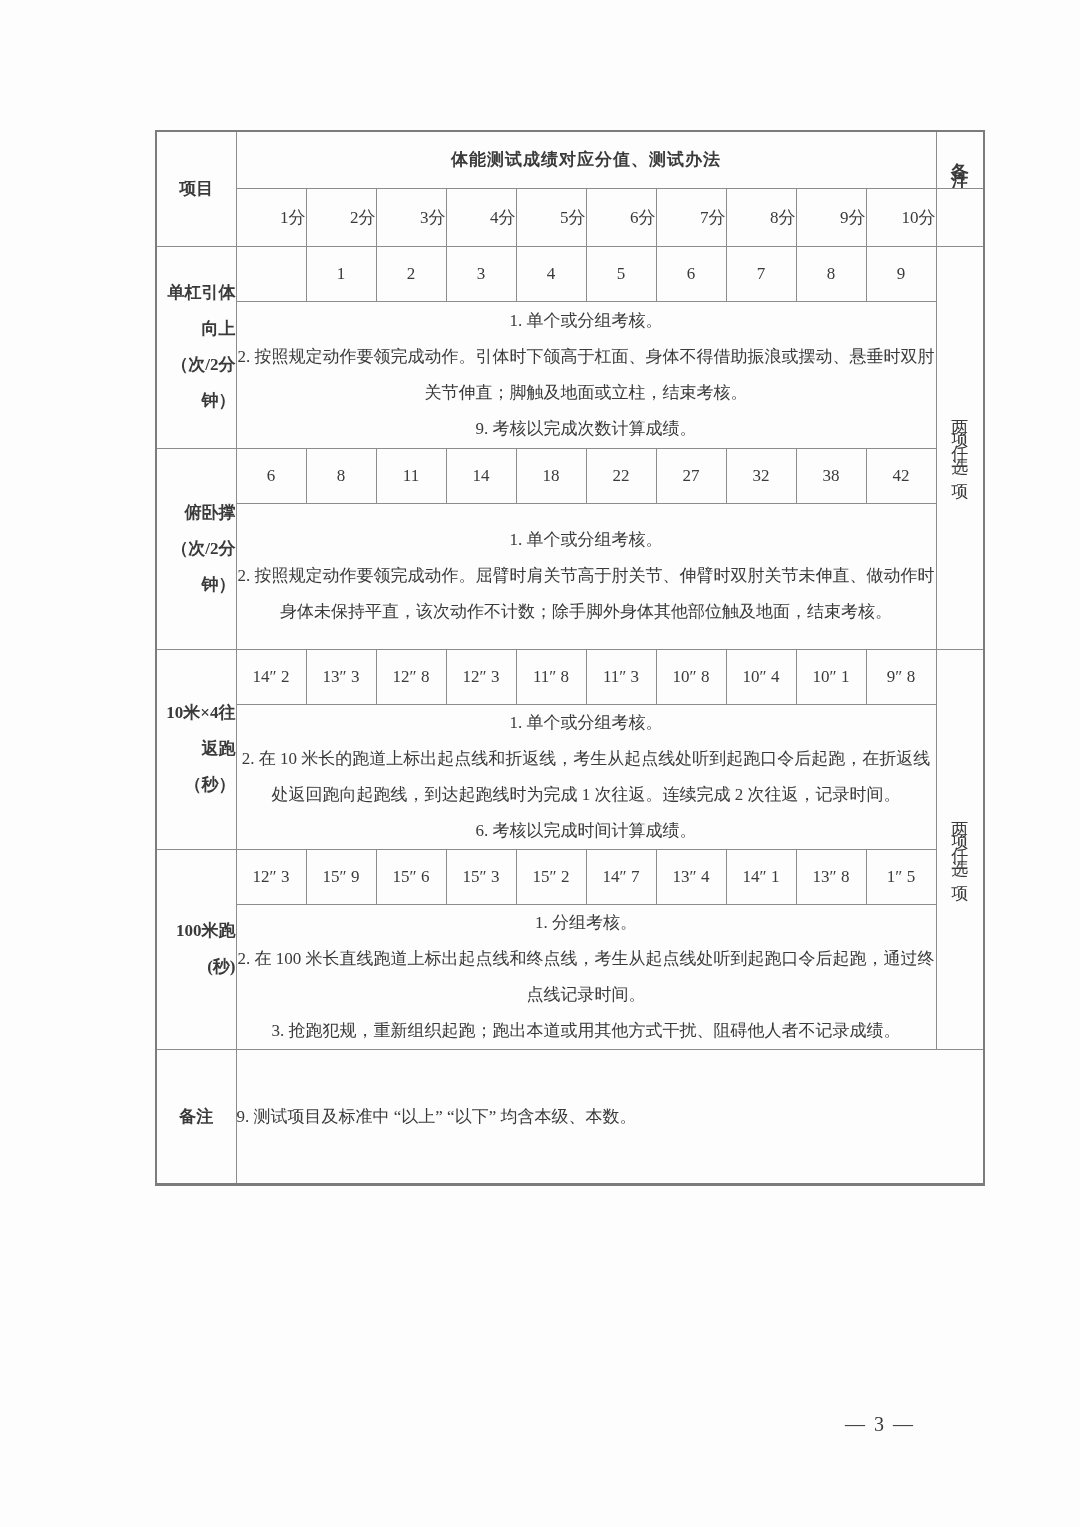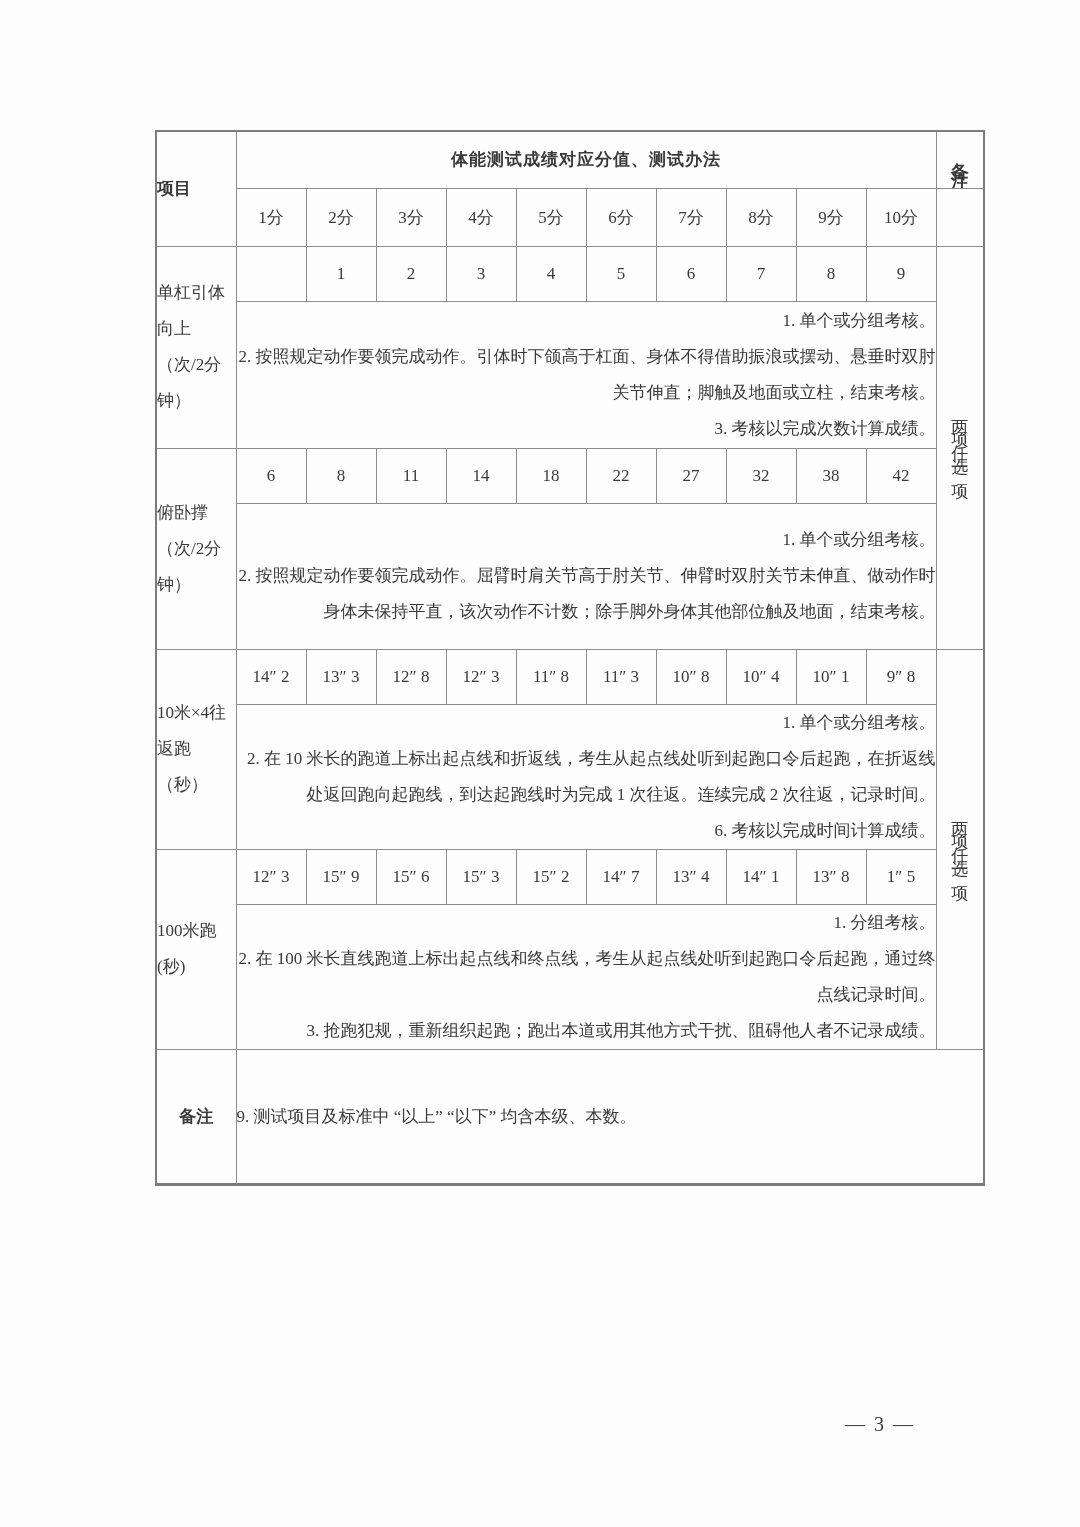--- a/index.html
+++ b/index.html
@@ -25,53 +25,53 @@
   }
   table.doc-table td {
     border: 1px solid #8c8c8c;
     color: #3a3a3a;
     font-size: 17px;
     vertical-align: middle;
     overflow: hidden;
     padding: 0;
   }
   td.project-head {
-    text-align: left;
+    text-align: center;
     font-weight: bold;
     font-size: 18px;
   }
   td.title-cell {
     text-align: center;
     font-weight: bold;
     font-size: 18px;
     letter-spacing: 1px;
   }
   td.score-head {
-    text-align: center;
+    text-align: right;
     font-size: 17px;
   }
   td.project-cell {
-    text-align: left;
-    font-weight: normal;
+    text-align: right;
+    font-weight: bold;
     font-size: 18px;
     line-height: 36px;
     padding: 0 5px;
   }
   td.value-cell {
     text-align: center;
     font-size: 17px;
   }
   td.methods-cell {
     vertical-align: middle;
     padding: 6px 8px 6px 12px;
   }
   .method-line {
     font-size: 17px;
     line-height: 36px;
-    text-align: right;
+    text-align: center;
   }
   td.remark-col {
     text-align: center;
     vertical-align: middle;
   }
   .vtext {
     display: inline-block;
     writing-mode: vertical-rl;
     text-orientation: upright;
     font-size: 17px;
@@ -156,21 +156,21 @@
       <td class="value-cell">7</td>
       <td class="value-cell">8</td>
       <td class="value-cell">9</td>
       <td class="remark-col" rowspan="4"><span class="vtext">两项任选一项</span></td>
     </tr>
 
     <tr style="height:147px">
       <td class="methods-cell" colspan="10">
         <div class="method-line">1. 单个或分组考核。</div>
         <div class="method-line">2. 按照规定动作要领完成动作。引体时下颌高于杠面、身体不得借助振浪或摆动、悬垂时双肘关节伸直；脚触及地面或立柱，结束考核。</div>
-        <div class="method-line">3. 考核以完成次数计算成绩。</div>
+        <div class="method-line">9. 考核以完成次数计算成绩。</div>
       </td>
     </tr>
 
     <tr style="height:55px">
       <td class="project-cell" rowspan="2">俯卧撑（次/2分钟）</td>
       <td class="value-cell">6</td>
       <td class="value-cell">8</td>
       <td class="value-cell">11</td>
       <td class="value-cell">14</td>
       <td class="value-cell">18</td>

